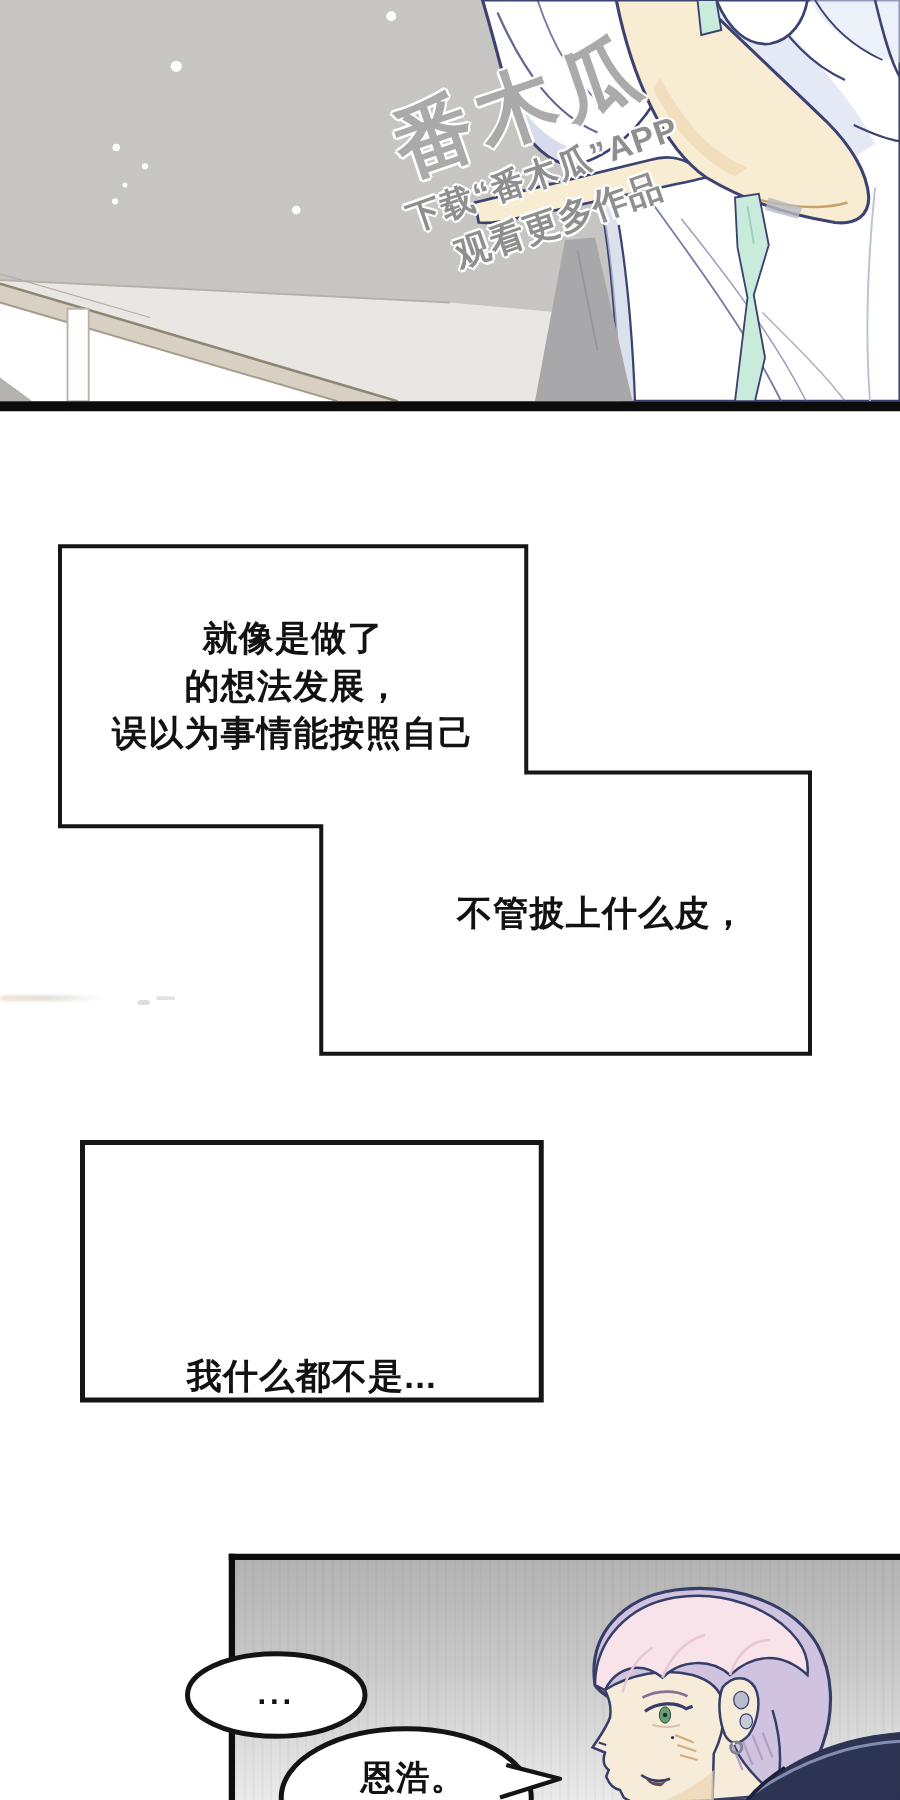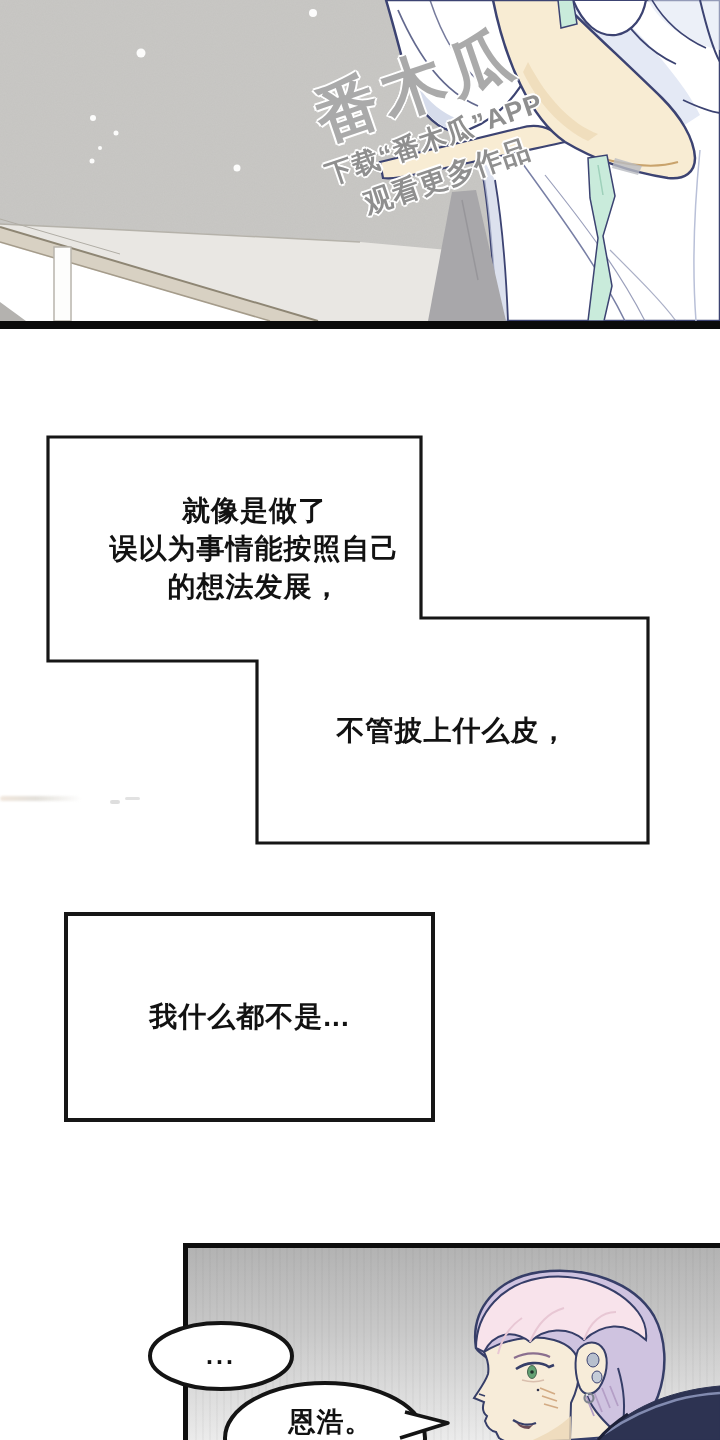--- a/index.html
+++ b/index.html
@@ -29,23 +29,23 @@
   }
   .wm-line1{font-size:27px;line-height:36px;}
   .wm-line2{font-size:28px;line-height:36px;margin-top:4px;}
 
   
   .nar-svg{position:absolute;left:0;top:0;z-index:3;}
   .nar-text{
     position:absolute;z-index:4;display:flex;flex-direction:column;justify-content:center;align-items:center;
     font-weight:700;font-size:28px;line-height:38px;letter-spacing:1px;color:#121212;text-align:center;
   }
-  .nar1{left:48px;top:437px;width:373px;height:224px;margin-left:20px;}
-  .nar2{left:257px;top:618px;width:391px;height:225px;}
-  .nar3{left:66px;top:914px;width:367px;height:206px;}
+  .nar1{left:48px;top:437px;width:373px;height:224px;}
+  .nar2{left:257px;top:618px;width:391px;height:225px;padding-left:29px;}
+  .nar3{left:66px;top:914px;width:367px;height:206px;justify-content:flex-end;}
 
   
   .smudge{position:absolute;z-index:1;border-radius:3px;}
   .sm1{left:0;top:796px;width:82px;height:5px;opacity:.75;filter:blur(1px);
        background:linear-gradient(90deg,#ecdfd2 0%,#dad6ce 45%,rgba(218,214,206,0) 100%);}
   .sm2{left:110px;top:800px;width:10px;height:4px;background:#d7d7d7;opacity:.8;filter:blur(.5px);}
   .sm3{left:125px;top:797px;width:15px;height:3px;background:#dcdcdc;opacity:.8;filter:blur(.5px);}
 
   
   .bottom-panel{
@@ -161,22 +161,22 @@
   <div class="smudge sm2"></div>
   <div class="smudge sm3"></div>
 
   <svg class="nar-svg" width="720" height="1440" viewBox="0 0 720 1440">
     <path d="M 48,437 H 421 V 618 H 648 V 843 H 257 V 661 H 48 Z" fill="#ffffff" stroke="#161616" stroke-width="3.2"></path>
     <rect x="66" y="914" width="367" height="206" fill="#ffffff" stroke="#161616" stroke-width="4"></rect>
   </svg>
 
   <div class="nar-text nar1">
     <span>就像是做了</span>
+    <span>的想法发展，</span>
     <span>误以为事情能按照自己</span>
-    <span>的想法发展，</span>
   </div>
 
   <div class="nar-text nar2">
     <span>不管披上什么皮，</span>
   </div>
 
   <div class="nar-text nar3">
     <span>我什么都不是...</span>
   </div>
 

